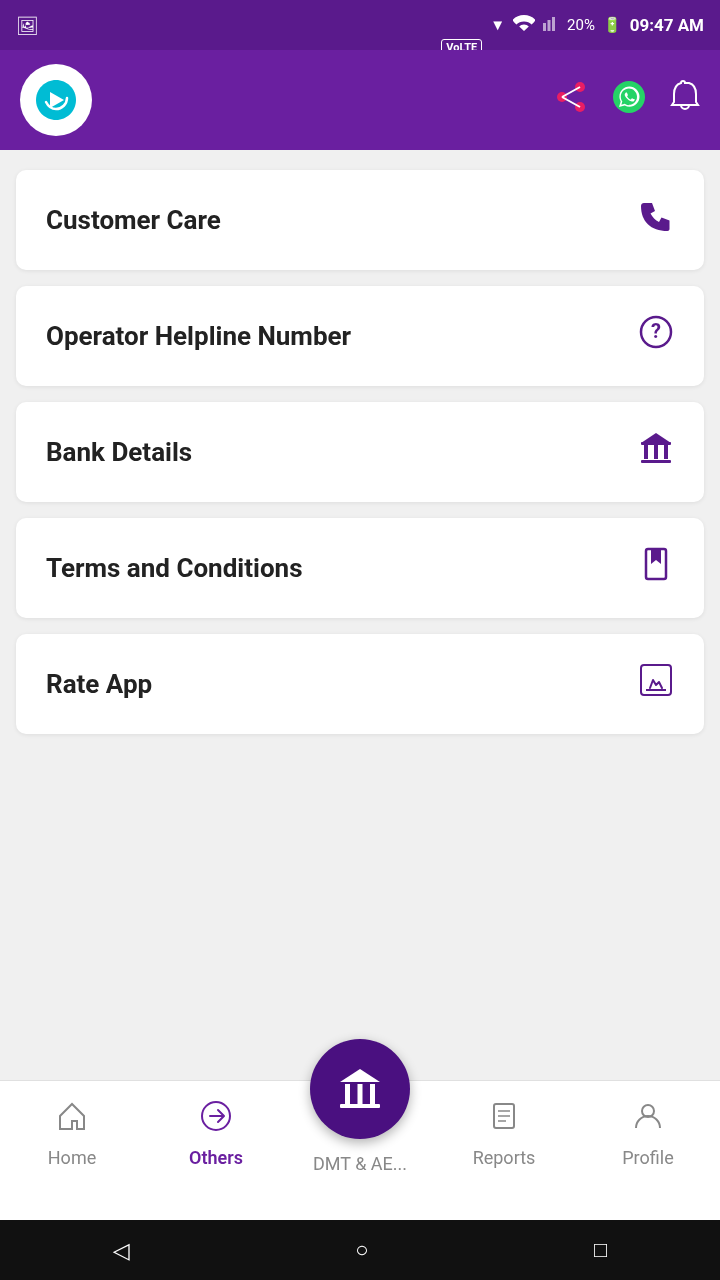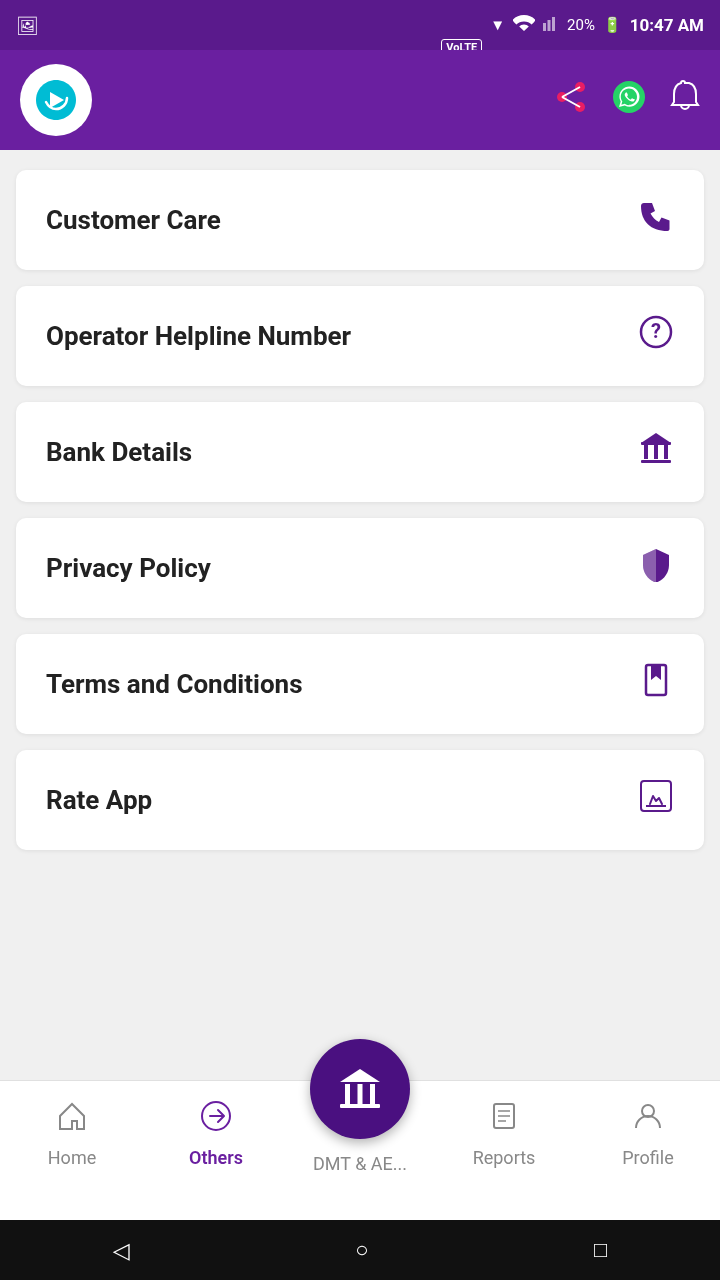--- a/index.html
+++ b/index.html
@@ -224,21 +224,21 @@
     </span>
     <span>
       <svg width="16" height="16" viewBox="0 0 16 16" fill="white" opacity="0.6">
           <rect x="0" y="8" width="3" height="8"></rect>
           <rect x="4.5" y="5" width="3" height="11"></rect>
           <rect x="9" y="2" width="3" height="14"></rect>
         </svg>
     </span>
     <span style="color:white; font-size:15px;">20%</span>
     <span style="color:white; font-size:15px;">🔋</span>
-    <span class="status-time">10:47 AM</span>
+    <span class="status-time">09:47 AM</span>
   </div>
 </div>
 
 <div class="header">
   <div class="logo-circle">
     <svg class="logo-svg" viewBox="0 0 56 56" fill="none" xmlns="http://www.w3.org/2000/svg">
       <circle cx="28" cy="28" r="28" fill="white"></circle>
 
       <path d="M28 8C17 8 8 17 8 28s9 20 20 20 20-9 20-20S39 8 28 8z" fill="#00bcd4"></path>
       <path d="M22 20l14 8-14 8V20z" fill="white"></path>
@@ -301,29 +301,20 @@
         <rect x="3" y="30" width="30" height="3" rx="1"></rect>
         <rect x="6" y="15" width="4" height="14"></rect>
         <rect x="16" y="15" width="4" height="14"></rect>
         <rect x="26" y="15" width="4" height="14"></rect>
         <polygon points="18,3 33,13 3,13"></polygon>
         <rect x="3" y="12" width="30" height="3" rx="1"></rect>
       </svg>
     </span>
   </div>
 
-  <div class="menu-item">
-    <span class="menu-item-label">Privacy Policy</span>
-    <span class="menu-item-icon">
-      <svg width="36" height="36" viewBox="0 0 36 36" fill="#5a1a8c">
-        <path d="M18 3L5 9v10c0 8 5.7 15.5 13 17.6C25.3 34.5 31 27 31 19V9L18 3z"></path>
-        <path d="M18 3L5 9v10c0 8 5.7 15.5 13 17.6" fill="white" opacity="0.3"></path>
-      </svg>
-    </span>
-  </div>
 
   <div class="menu-item">
     <span class="menu-item-label">Terms and Conditions</span>
     <span class="menu-item-icon">
       <svg width="36" height="36" viewBox="0 0 36 36" fill="none">
         <rect x="8" y="3" width="20" height="30" rx="2" stroke="#5a1a8c" stroke-width="2.5" fill="white"></rect>
         <path d="M13 3v15l5-4 5 4V3" fill="#5a1a8c"></path>
       </svg>
     </span>
   </div>

